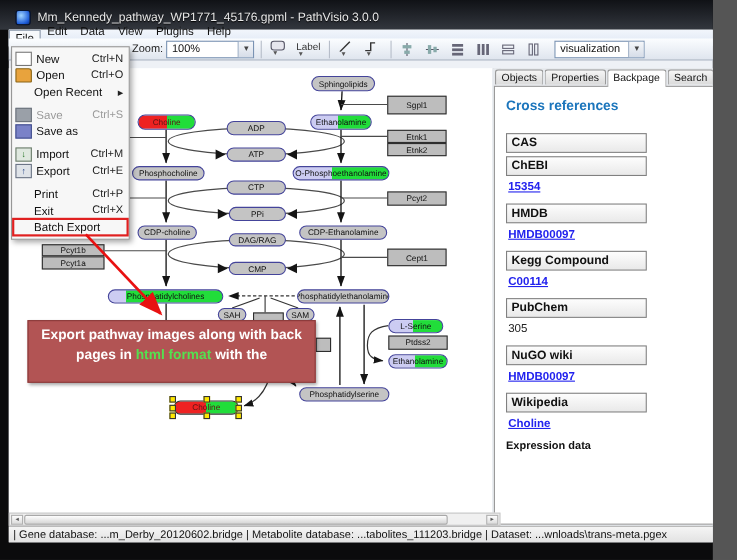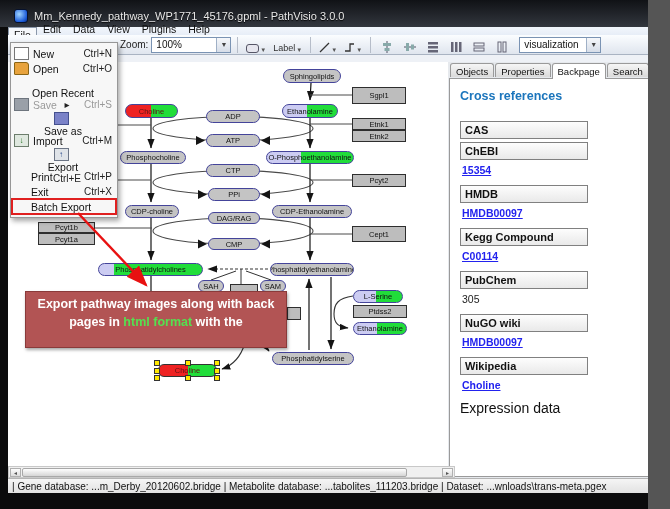--- a/index.html
+++ b/index.html
@@ -20,22 +20,22 @@
   
   #toolbar{position:absolute;left:0;top:8px;width:654px;height:20px;
     background:linear-gradient(#fbfdff,#dfe5ee);border-bottom:1px solid #a9b3c2;
     display:flex;align-items:center;padding-left:112px;box-sizing:border-box;gap:3px;}
   .tb-label{font-size:10px;color:#222;}
   .combo{height:14px;background:#fff;border:1px solid #7a93b3;display:flex;align-items:center;
     font-size:10px;color:#111;padding-left:4px;position:relative;}
   .combo .arr{margin-left:auto;width:13px;height:100%;background:linear-gradient(#f5f7fa,#d6dde8);
     border-left:1px solid #9fb0c6;display:flex;align-items:center;justify-content:center;font-size:7px;color:#444;}
   .tb-sep{width:1px;height:16px;background:#b6bdc9;margin:0 3px;}
-  .tb-btn{height:16px;min-width:16px;display:flex;align-items:flex-end;justify-content:center;
-    font-size:9px;color:#333;padding:0 2px;border-radius:2px;}
+  .tb-btn{height:16px;min-width:16px;display:flex;align-items:flex-start;justify-content:center;
+    font-size:9px;color:#333;padding:0 2px;border-radius:2px;flex-direction:column;}
   .tb-dd{font-size:6px;color:#555;margin-left:1px;}
   .gene-glyph{width:11px;height:7px;border:1px solid #556;border-radius:3px;background:#e6e6ee;}
   
   #canvas{position:absolute;left:0;top:35px;width:440px;height:404px;background:#ffffff;overflow:hidden;}
   #connectors{position:absolute;left:0;top:0;}
   .pnode{position:absolute;display:flex;align-items:center;justify-content:center;font-size:7.5px;
     color:#111;border:1px solid #44449a;border-radius:7px;box-sizing:border-box;background:#c4c4c4;
     white-space:nowrap;overflow:hidden;z-index:2;}
   .pnode.gene{border-radius:0;border-color:#2e2e2e;background:#bdbdbd;}
   .split-red-green{background:linear-gradient(90deg,#ee2222 0 50%,#21dd3a 50%);}
@@ -59,21 +59,21 @@
     background:#b25454;border:1px solid #8a3a3a;box-shadow:1px 2px 3px rgba(0,0,0,.35);
     color:#fff;font-weight:bold;font-size:12.5px;text-align:center;line-height:1.45;padding-top:3px;box-sizing:border-box;}
   #annotation .hl{color:#55e050;}
   
   #filemenu{position:absolute;left:2px;top:15px;width:108px;z-index:40;background:#f7f7f7;
     border:1px solid #979797;box-shadow:2px 3px 5px rgba(0,0,0,.35);padding:3px 1px;box-sizing:border-box;}
   .fm-item{display:flex;align-items:center;height:15px;padding:0 4px 0 2px;font-size:10.5px;color:#111;}
   .fm-item .ic{width:13px;height:11px;margin-right:4px;flex:none;}
   .fm-item .lbl{flex:1;}
   .fm-item .sc{font-size:10px;color:#222;margin-left:8px;}
-  .fm-item.gap-after{margin-bottom:6px;flex-direction:column;}
+  .fm-item.gap-after{margin-bottom:6px;}
   .fm-item.disabled,.fm-item.disabled .sc{color:#9a9a9a;}
   .fm-item.highlighted{outline:2px solid #e02020;outline-offset:-1px;}
   .ic-new{background:#fff;border:1px solid #777;}
   .ic-open{background:#e8a33d;border:1px solid #8a6516;border-radius:1px 3px 1px 1px;}
   .ic-save{background:#9aa0a8;border:1px solid #6e757e;}
   .ic-saveas{background:#7a82c8;border:1px solid #44508e;}
   .ic-import{background:#dfe8df;border:1px solid #6c7d6c;display:flex;align-items:center;justify-content:center;}
   .ic-import::before{content:"↓";font-size:8px;color:#1c6e1c;}
   .ic-export{background:#dfe3e8;border:1px solid #6c7586;display:flex;align-items:center;justify-content:center;}
   .ic-export::before{content:"↑";font-size:8px;color:#2a4a8a;}
@@ -89,21 +89,21 @@
   .tab.active{background:#fff;height:16px;z-index:3;}
   #panelbody{position:absolute;left:1px;top:16px;right:1px;bottom:1px;background:#fff;
     border:1px solid #9a9a9a;padding:10px 0 0 10px;box-sizing:border-box;overflow:hidden;}
   #bp-heading{color:#1b75bc;font-weight:bold;font-size:12.5px;margin-bottom:18px;}
   .bp-section{margin-bottom:3px;}
   .bp-db{width:128px;border:1px solid #808080;background:linear-gradient(#fdfdfd,#e9e9e9);
     font-weight:bold;font-size:11px;color:#111;padding:2px 4px;box-sizing:border-box;}
   .bp-id{margin:4px 0 9px 2px;font-size:10.5px;}
   .bp-id.link{color:#2222ee;font-weight:bold;text-decoration:underline;}
   .bp-id.plain{color:#222;}
-  #bp-footer{font-weight:normal;font-size:14px;color:#111;margin-top:8px;}
+  #bp-footer{font-weight:bold;font-size:10px;color:#111;margin-top:8px;}
   
   #hscroll{position:absolute;left:0;top:439px;width:447px;height:12px;background:#f0f0f0;
     border:1px solid #c8c8c8;box-sizing:border-box;}
   .sb-arrow{position:absolute;top:1px;width:11px;height:9px;background:linear-gradient(#fdfdfd,#dcdcdc);
     border:1px solid #b0b0b0;font-size:6px;color:#555;text-align:center;line-height:9px;box-sizing:border-box;}
   #sb-left{left:1px;} #sb-right{right:1px;}
   #sb-thumb{position:absolute;left:13px;top:1px;width:385px;height:9px;
     background:linear-gradient(#fefefe,#d5d5d5);border:1px solid #a8a8a8;border-radius:2px;box-sizing:border-box;}
   #statusbar{position:absolute;left:0;top:451px;width:654px;height:15px;
     background:linear-gradient(#f5f5f5,#e2e2e2);border-top:1px solid #b4b4b4;

